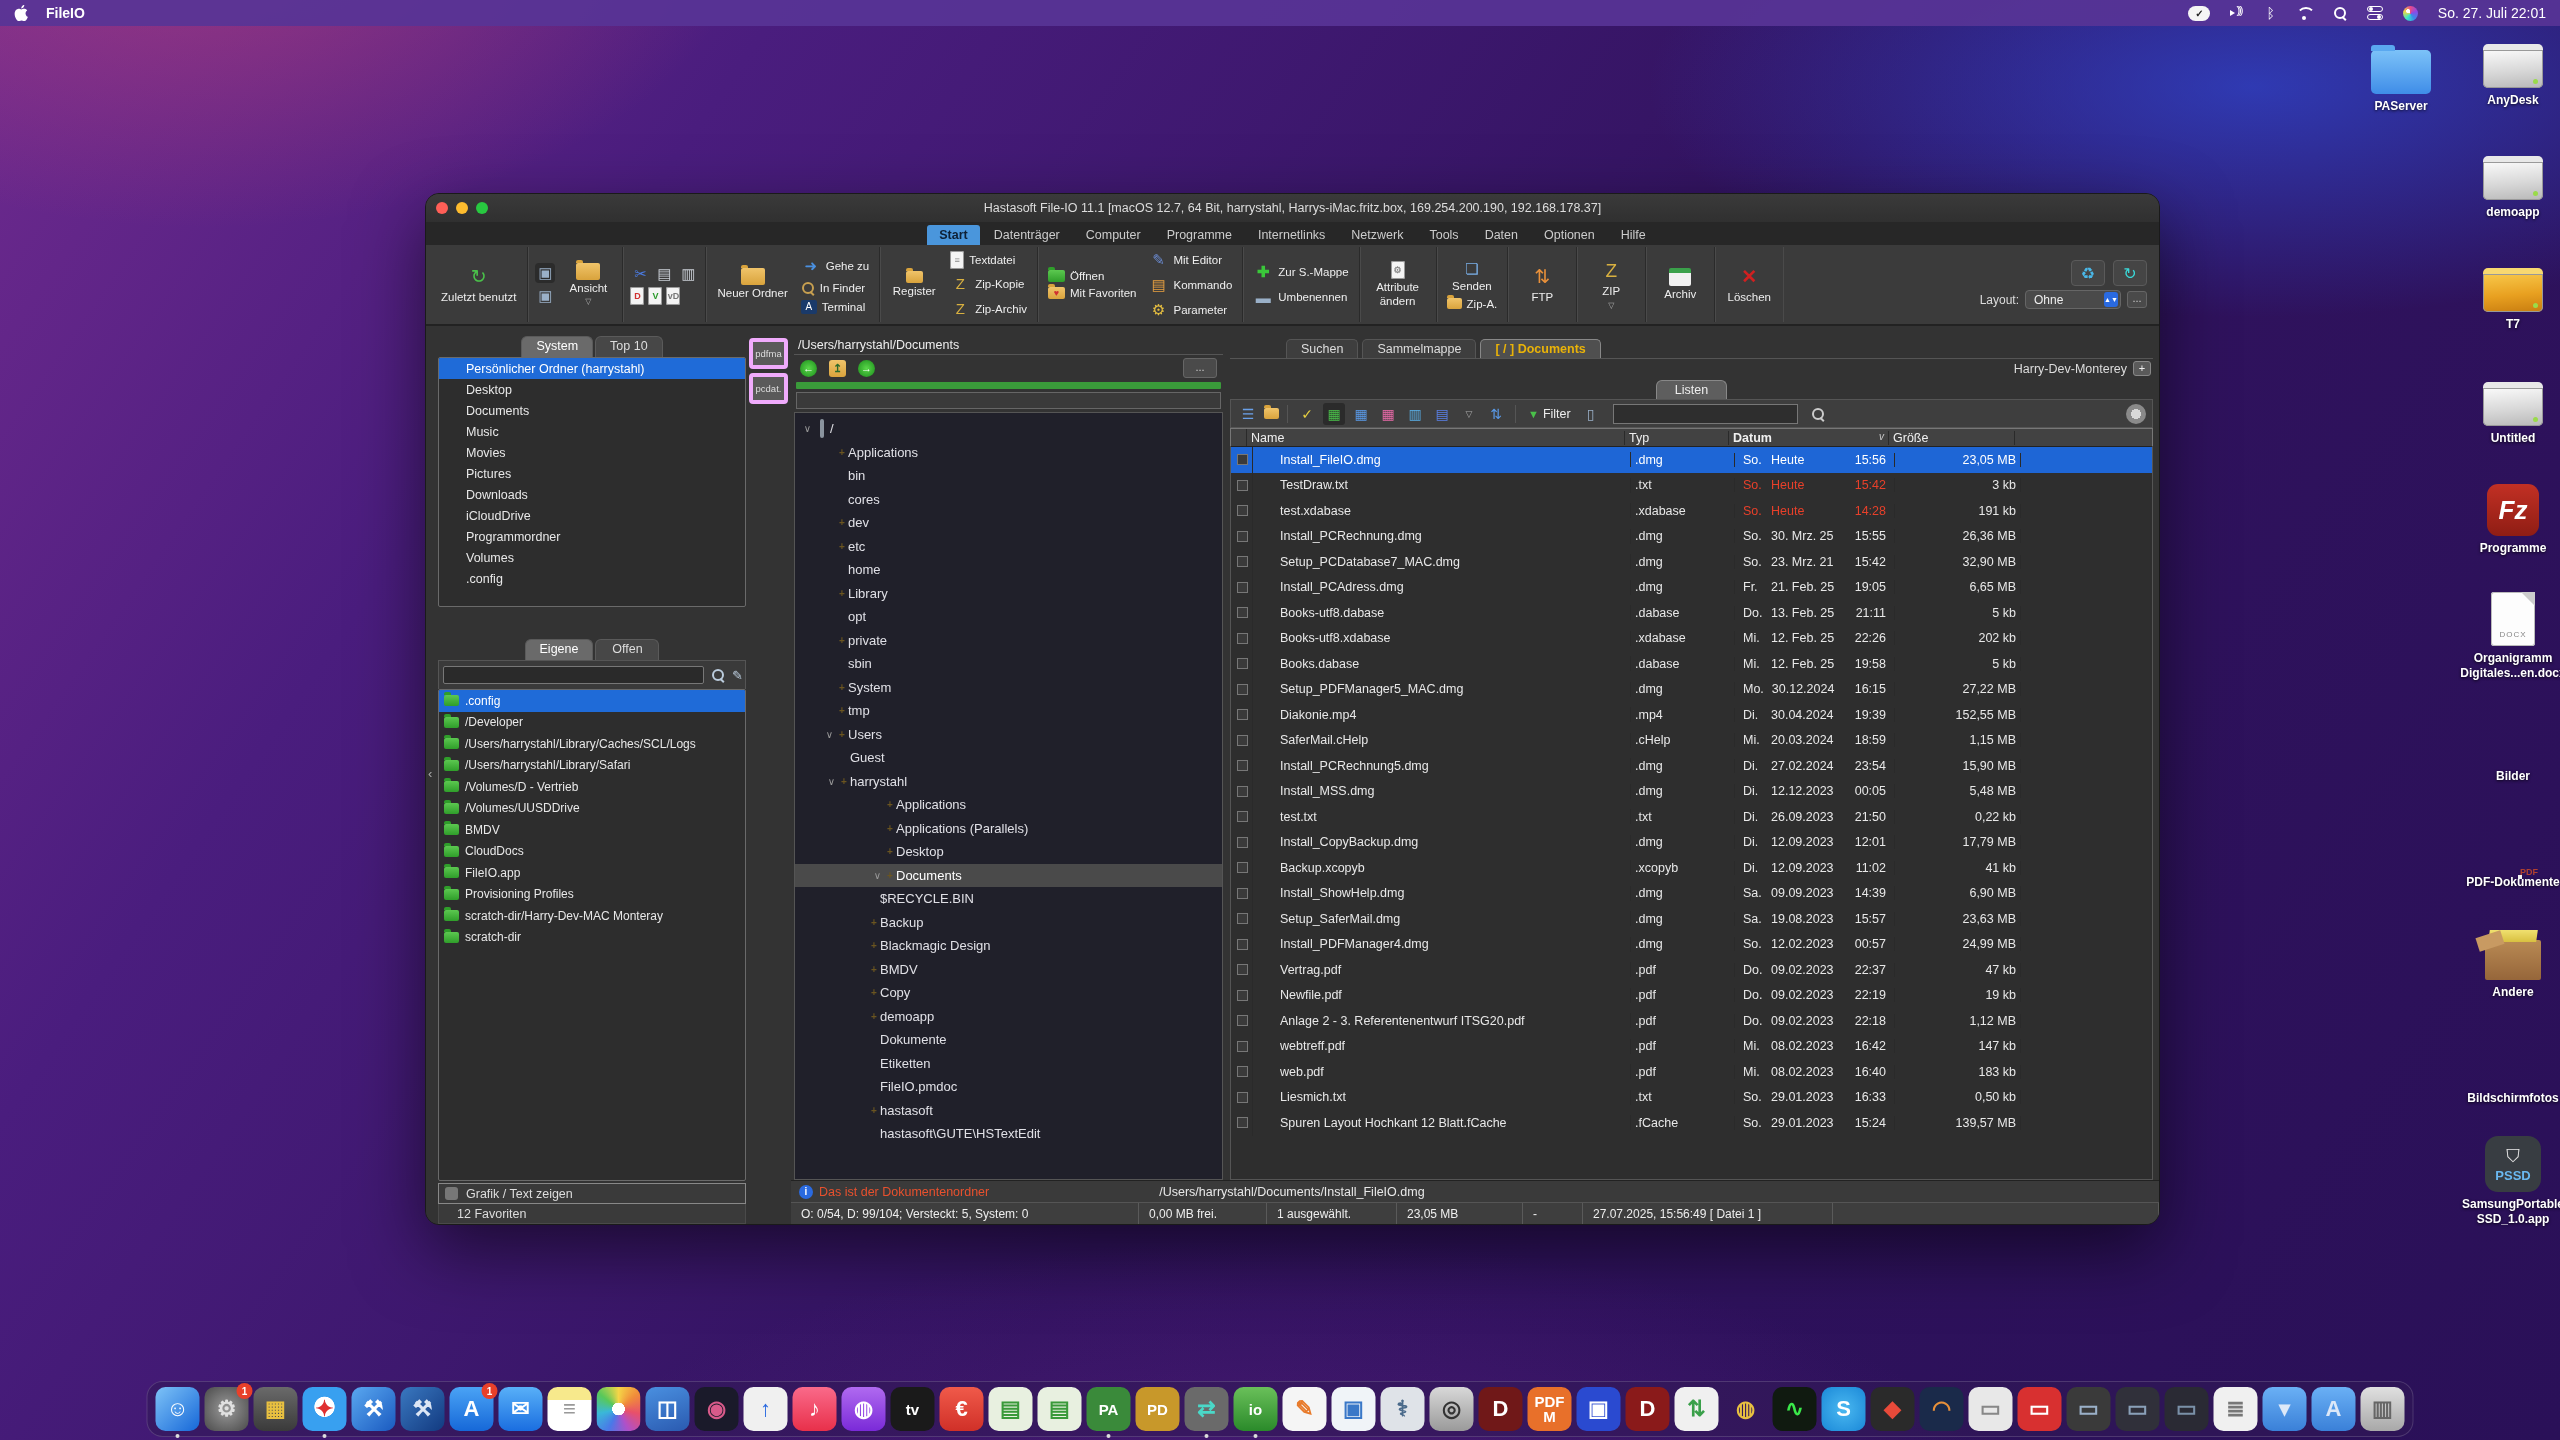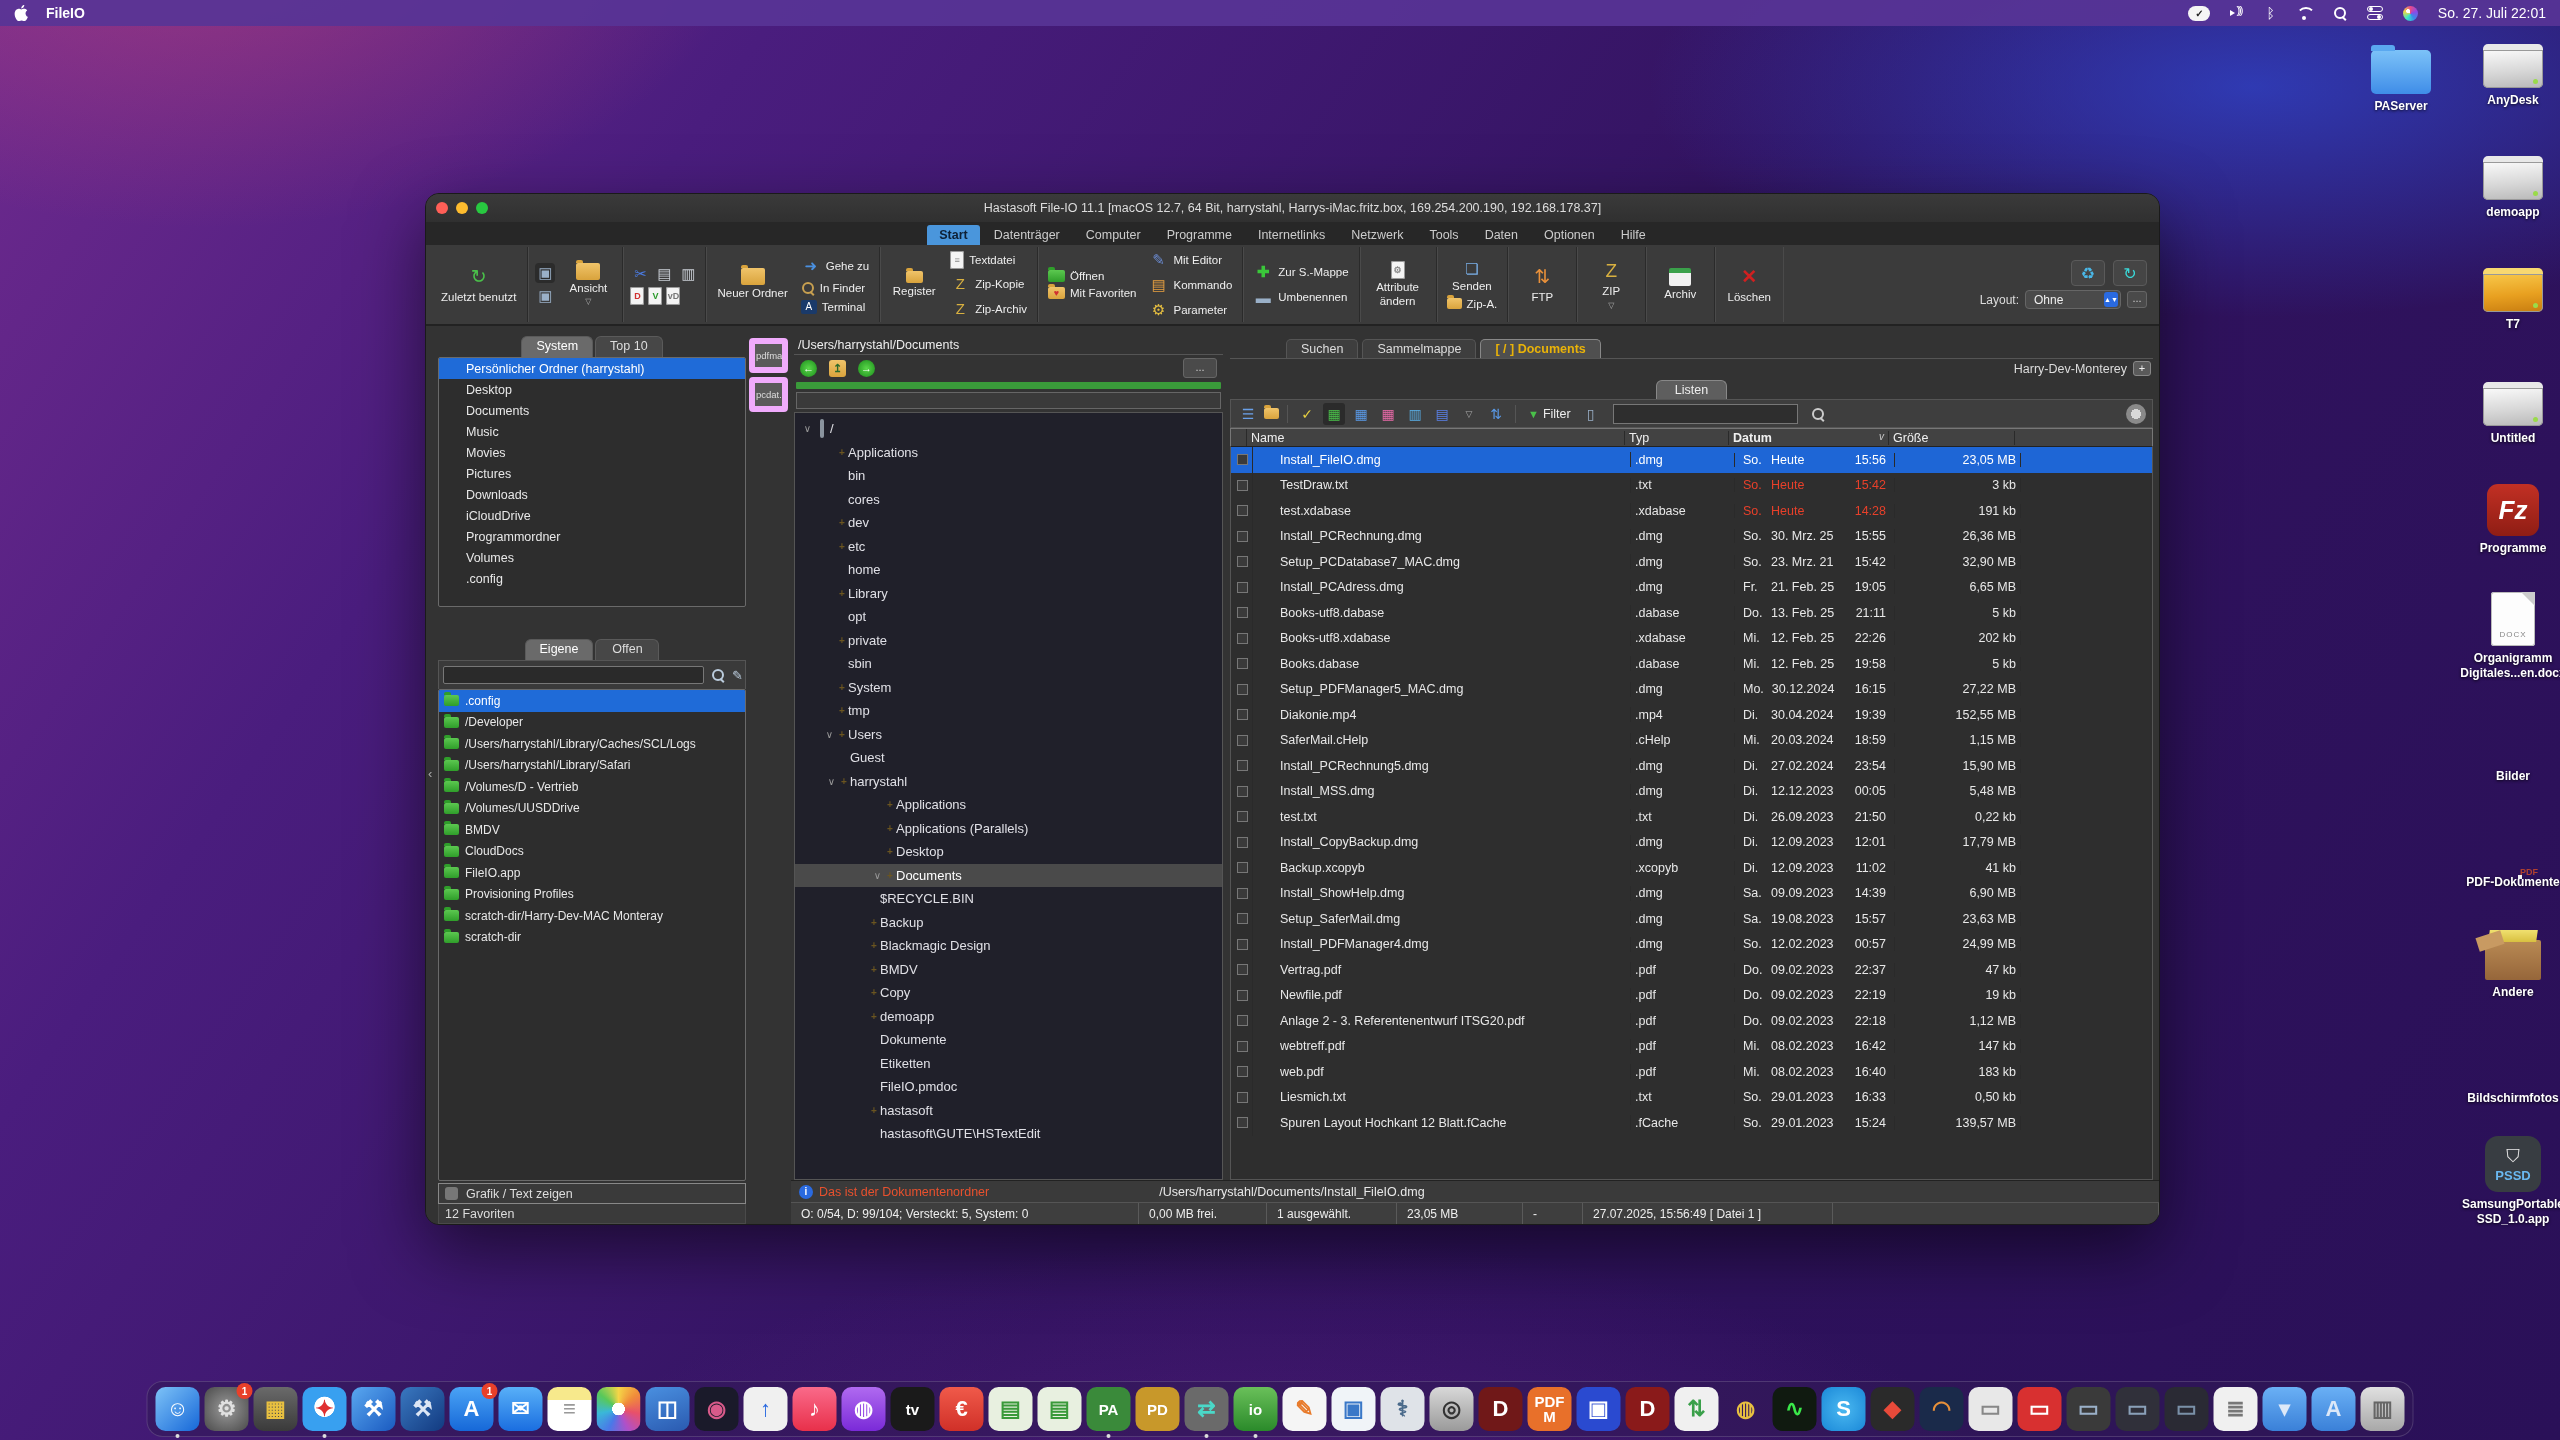--- a/index.html
+++ b/index.html
@@ -110,24 +110,24 @@
   .favtabs { margin-top:32px; }
   .searchrow { display:flex; align-items:center; gap:7px; padding:5px 2px 5px 4px; background:#3a3a3a; border:1px solid #555; border-bottom:none; }
   .searchrow input { flex:1; height:18px; background:#2a2a2a; border:1px solid #777; border-radius:2px; color:#eee; padding:0 4px; font-size:12px; }
   .pencil { font-size:13px; color:#bcd; }
   .favlist { flex:1; min-height:0; }
   .frow2 { display:flex; align-items:center; gap:6px; height:21.5px; padding:0 5px; font-size:12px; color:#e8e8e8; white-space:nowrap; overflow:hidden; }
   .frow2.selected { background:#1f6bd8; color:#fff; }
   .fold.sm { width:15px; height:11px; flex:0 0 auto; }
   .chkrow { display:flex; align-items:center; gap:8px; height:21px; border:1px solid #888; background:#3a3a3a; padding:0 6px; font-size:12.5px; color:#ddd; flex:0 0 auto; margin-top:2px; }
   .chk { width:13px; height:13px; background:#777; border-radius:3px; }
-  .favcount { height:20px; display:flex; align-items:center; padding:2px 6px; font-size:12.5px; color:#ddd; background:#3a3a3a; border:1px solid #4a4a4a; border-top:none; flex:0 0 auto; }
+  .favcount { height:20px; display:flex; align-items:center; padding:2px 18px; font-size:12.5px; color:#ddd; background:#3a3a3a; border:1px solid #4a4a4a; border-top:none; flex:0 0 auto; }
   
   .ministrip { width:45px; flex:0 0 auto; display:flex; flex-direction:column; gap:4px; padding:2px 3px; }
-  .minitab { background:#5a5a5a; border:6px solid #f0abfc; border-radius:4px; color:#ddd; font-size:9.5px; text-align:center; padding:6px 1px; }
+  .minitab { background:#5a5a5a; border:4px solid #f0abfc; border-radius:4px; color:#ddd; font-size:9.5px; text-align:center; padding:6px 1px; }
   
   .rightcol { flex:1; display:flex; flex-direction:column; min-width:0; min-height:0; }
   .panes { flex:1; display:flex; min-height:0; }
   
   .treepanel { width:435px; flex:0 0 auto; display:flex; flex-direction:column; padding:0 3px; min-height:0; }
   .pathrow { height:19px; font-size:12.5px; color:#eee; padding:2px 4px; border-bottom:1px solid #555; }
   .navrow { height:26px; display:flex; align-items:center; gap:12px; padding:3px 6px; }
   .navbtn { width:17px; height:17px; border-radius:50%; background:radial-gradient(#5ad84a,#1a8a1a); color:#fff; font-size:11px; display:flex; align-items:center; justify-content:center; font-weight:bold; }
   .navbtn.up { border-radius:3px; background:linear-gradient(#f0c46a,#d9a33c); color:#2a6a2a; }
   .navrow .dots { margin-left:auto; width:34px; height:20px; line-height:17px; }

